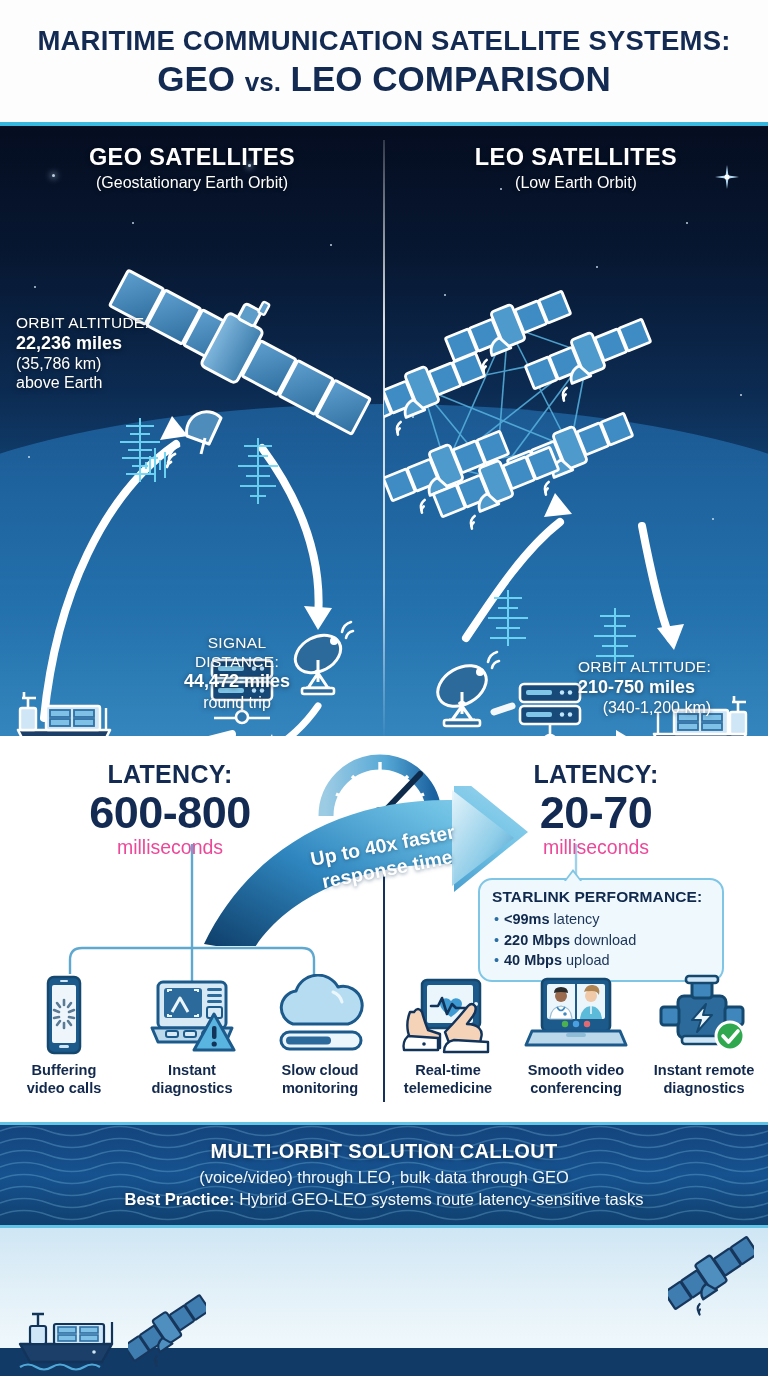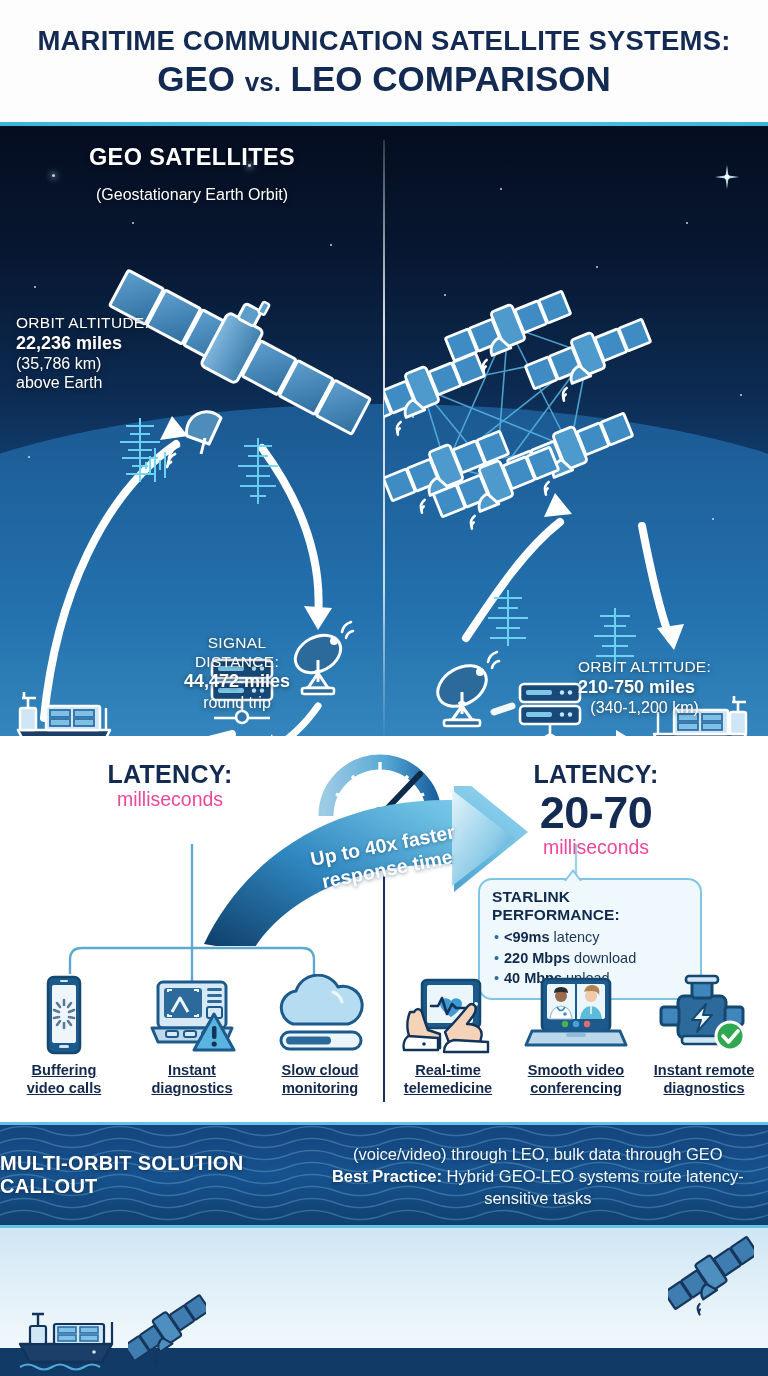--- a/index.html
+++ b/index.html
@@ -51,33 +51,33 @@
   }
   .star{ position:absolute; background:#dff0ff; border-radius:50%; opacity:.85; }
   .star.big{ box-shadow:0 0 6px 1px rgba(200,230,255,.9); }
   .divider{
     position:absolute; left:383px; top:14px; width:1.6px; height:600px;
     background:linear-gradient(180deg,rgba(255,255,255,.18),rgba(255,255,255,.85) 30%,rgba(255,255,255,.75) 75%,rgba(255,255,255,0));
   }
 
   .col-head{ position:absolute; text-align:center; width:384px; color:#fff; }
   .col-head .ttl{ font-size:23.5px; font-weight:bold; letter-spacing:.4px; text-shadow:0 1px 5px rgba(0,0,0,.45); }
-  .col-head .sub{ font-size:16px; margin-top:15px; text-shadow:0 1px 4px rgba(0,0,0,.45); }
+  .col-head .sub{ font-size:16px; margin-top:3px; text-shadow:0 1px 4px rgba(0,0,0,.45); }
   #geo-head{ left:0; top:18px; }
   #leo-head{ left:384px; top:18px; }
 
   .space-label{ position:absolute; color:#fff; text-shadow:0 1px 5px rgba(0,0,0,.55); line-height:1.2; }
   .space-label .cap{ font-size:15.5px; letter-spacing:.3px; }
   .space-label .big{ font-size:18px; font-weight:bold; }
   .space-label .sm{ font-size:16px; }
   #geo-alt{ left:16px; top:188px; }
   #sig-dist{ left:172px; top:508px; width:130px; text-align:center; }
   #leo-alt{ left:578px; top:532px; }
   #leo-alt .cap,#leo-alt .big{ text-align:left; }
-  #leo-alt .sm{ display:block; text-align:center; }
+  #leo-alt .sm{ display:block; text-align:right; }
 
   
   .white-mid{
     position:absolute; left:0; top:736px; width:768px; height:386px;
     background:#ffffff; overflow:hidden;padding-left:40px;
   }
   .white-top-curve{
     position:absolute; left:-14%; top:-34px; width:128%; height:150px;
     background:#ffffff; border-radius:50% 50% 0 0 / 60% 60% 0 0;
   }
@@ -101,21 +101,21 @@
   .arrow-text{
     position:absolute; left:62px; top:48px; width:250px;
     transform:rotate(-11deg); text-align:center; color:#ffffff;
     font-size:19.5px; font-weight:bold; line-height:1.22;
     text-shadow:0 1px 4px rgba(10,50,90,.5);
     pointer-events:none;
   }
 
   
   .starlink{
-    position:absolute; left:478px; top:142px; width:224px;
+    position:absolute; left:478px; top:142px; width:246px;
     border:2px solid #7fc6e6; border-radius:14px;
     background:#eef8fd; padding:8px 10px 9px 12px;
   }
   .starlink .sl-ttl{ font-size:15.5px; font-weight:bold; color:#10294c; letter-spacing:.1px; }
   .starlink ul{ list-style:none; margin-top:3px; }
   .starlink li{ font-size:14.5px; color:#1b3457; line-height:1.42; padding-left:12px; position:relative; }
   .starlink li:before{ content:"•"; position:absolute; left:2px; color:#2b6ea5; }
   .starlink li b{ font-weight:bold; color:#10294c; }
   .sl-notch{
     position:absolute; left:84px; top:-11px; width:18px; height:12px;
@@ -126,33 +126,33 @@
   }
   .sl-notch:after{
     content:""; position:absolute; left:2px; top:3px; width:14px; height:9px;
     background:#eef8fd; clip-path:polygon(50% 0,100% 100%,0 100%);
   }
 
   
   .icon-row{ position:absolute; top:236px; width:384px; display:flex; }
   #icons-left{ left:0; }
   #icons-right{ left:384px; }
-  .icon-cell{ flex:1; display:flex; flex-direction:column; align-items:center;text-decoration:underline; }
+  .icon-cell{ flex:1; display:flex; flex-direction:column; align-items:center; }
   .icon-cell .gfx{ height:84px; display:flex; align-items:flex-end; justify-content:center; }
   .icon-cell .lbl{
     margin-top:6px; text-align:center; font-size:14.6px; font-weight:bold;
     color:#12294d; line-height:1.2;
   }
 
   
   .callout{
     position:absolute; left:0; top:1122px; width:768px; height:106px;
     background:linear-gradient(180deg,#14447c 0%,#16528f 50%,#10406f 100%);
     overflow:hidden;
-    display:flex; flex-direction:row; align-items:center; justify-content:center;
+    display:flex; flex-direction:column; align-items:center; justify-content:center;
     border-top:3px solid #63c3e4; border-bottom:3px solid #63c3e4;
   }
   .callout .co-ttl{
     font-size:20px; font-weight:bold; color:#fff; letter-spacing:.3px;
     position:relative; z-index:2; text-shadow:0 1px 4px rgba(0,0,0,.4);
   }
   .callout .co-body{
     margin-top:4px; font-size:16.5px; color:#f0f8ff; text-align:center;
     line-height:1.33; position:relative; z-index:2; text-shadow:0 1px 4px rgba(0,0,0,.4);
   }
@@ -203,20 +203,24 @@
   <svg style="position:absolute;left:714px;top:38px" width="26" height="26" viewBox="0 0 26 26">
     <path d="M13 1 L14.4 11.6 L25 13 L14.4 14.4 L13 25 L11.6 14.4 L1 13 L11.6 11.6 Z" fill="#bfe6ff" opacity=".95"></path>
     <circle cx="13" cy="13" r="2.6" fill="#ffffff"></circle>
   </svg>
 
   <div class="divider"></div>
 
   <div class="col-head" id="geo-head">
     <div class="ttl">GEO SATELLITES</div>
     <div class="sub">(Geostationary Earth Orbit)</div>
+  </div>
+  <div class="col-head" id="leo-head">
+    <div class="ttl">LEO SATELLITES</div>
+    <div class="sub">(Low Earth Orbit)</div>
   </div>
 
   <svg style="position:absolute;left:0;top:0" width="384" height="634" viewBox="0 0 384 634">
     <defs>
       <linearGradient id="panelG" x1="0" y1="0" x2="1" y2="1">
         <stop offset="0" stop-color="#5f9fd0"></stop>
           <stop offset="1" stop-color="#2f6f9f"></stop>
       </linearGradient>
       <linearGradient id="bodyG" x1="0" y1="0" x2="1" y2="0">
         <stop offset="0" stop-color="#7fb6dd"></stop>
@@ -536,20 +540,21 @@
     <path d="M70 130 L70 116 Q70 104 82 104 L302 104 Q314 104 314 116 L314 130" stroke="#5fa8cf" stroke-width="2.4" fill="none"></path>
     <path d="M192 98 L192 140" stroke="#5fa8cf" stroke-width="2.4" fill="none"></path>
     <path d="M576 0 L576 96" stroke="#9fd2ea" stroke-width="2.4" fill="none"></path>
     <path d="M556 122 Q576 120 576 100 Q576 120 596 122" stroke="#9fd2ea" stroke-width="2.4" fill="none"></path>
   </svg>
 
   <div class="mid-div"></div>
 
   <div class="lat-block" id="geo-lat">
     <div class="cap">LATENCY:</div>
+    <div class="num">600-800</div>
     <div class="unit">milliseconds</div>
   </div>
 
   <div class="lat-block" id="leo-lat">
     <div class="cap">LATENCY:</div>
     <div class="num">20-70</div>
     <div class="unit">milliseconds</div>
   </div>
 
   <svg class="gauge" viewBox="0 0 128 70">

